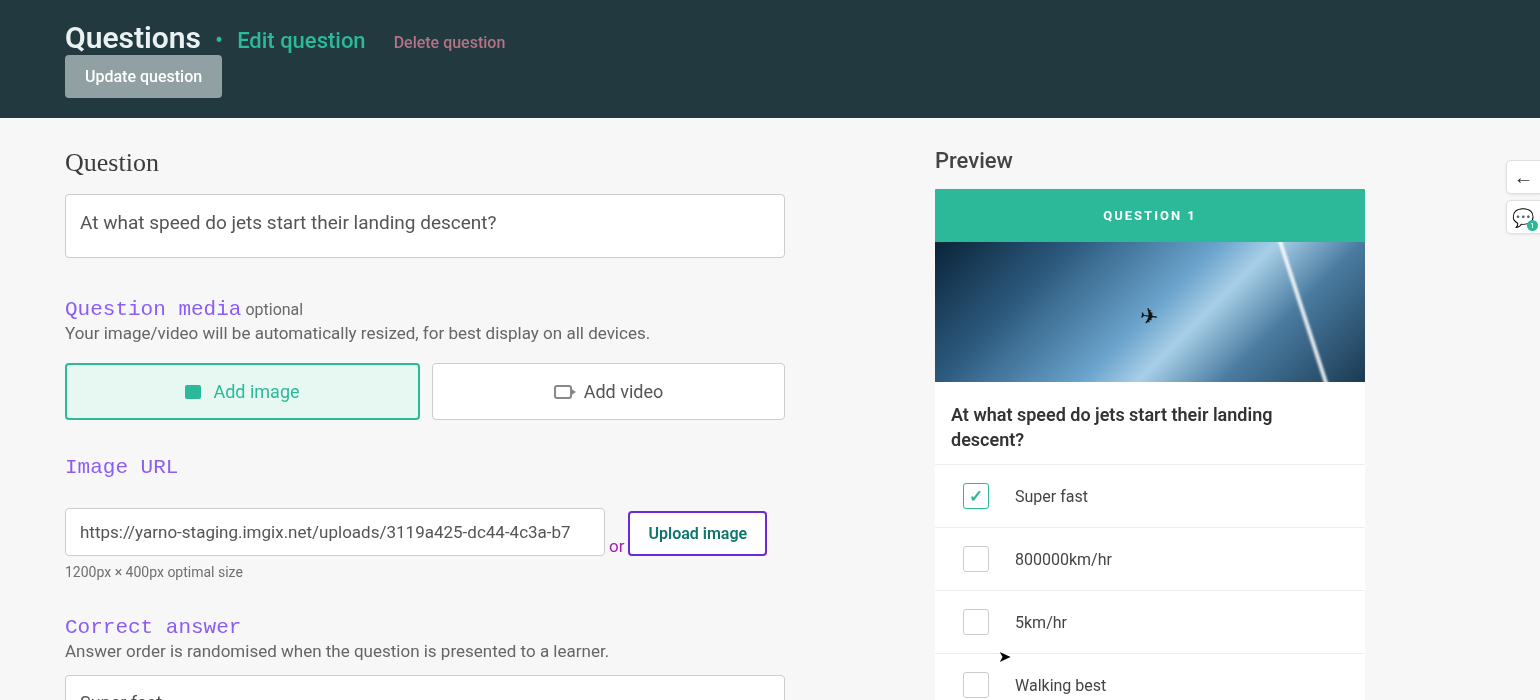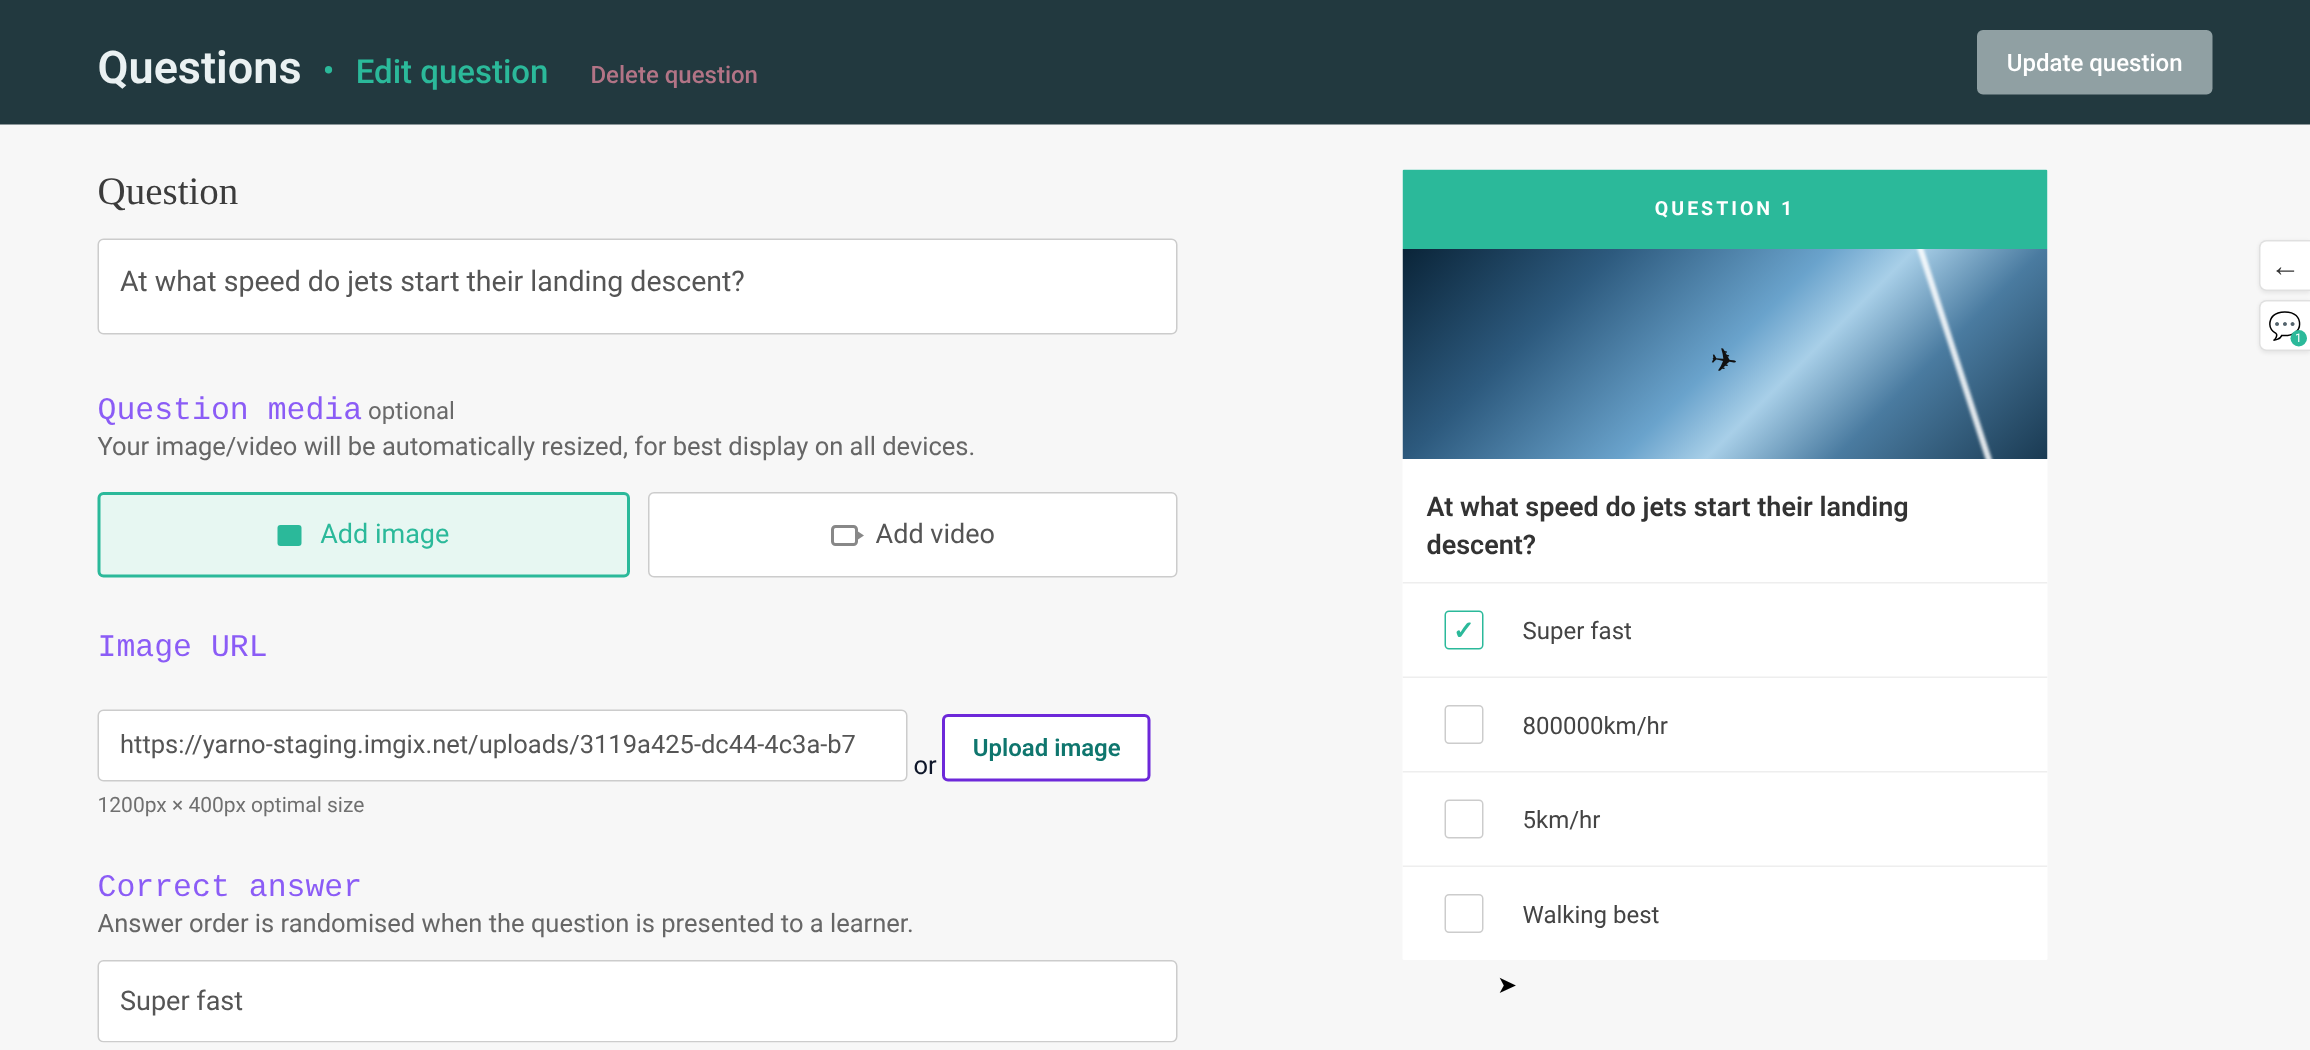--- a/index.html
+++ b/index.html
@@ -9,22 +9,23 @@
       font-family: -apple-system, BlinkMacSystemFont, "Segoe UI", Roboto, Helvetica, Arial, sans-serif;
     }
     body {
       background: #f7f7f7;
       color: #333;
     }
     .header {
       background: #22393f;
       padding: 20px 65px;
       display: flex;
-      align-items: flex-end;
+      align-items: flex-start;
       justify-content: space-between;
+      flex-direction: column;
     }
     .header-left {
       display: flex;
       align-items: baseline;
       gap: 14px;
     }
     .header-title {
       color: #eaf1f2;
       font-size: 30px;
       font-weight: 600;
@@ -176,21 +177,21 @@
     }
     .url-input {
       flex: 0 0 540px;
       border: 1px solid #ccc;
       border-radius: 4px;
       padding: 13px 14px;
       font-size: 17px;
       color: #555;
     }
     .or-text {
-      color: #0f172a;
+      color: #a21caf;
       font-size: 17px;
       margin-top: 41px;
     }
     .upload-btn {
       border: 2px solid #6d28d9;
       color: #0f766e;
       background: #fff;
       padding: 11px 18px;
       border-radius: 4px;
       font-size: 16px;
@@ -387,20 +388,21 @@
     <div class="subsection">
       <div class="subsection-title">Correct answer</div>
       <div class="sub-desc">Answer order is randomised when the question is presented to a learner.</div>
       <input class="text-input" style="margin-top: 14px;" value="Super fast">
     </div>
 
     
   </div>
 
   <div class="right-col">
+    <div class="preview-header">Preview</div>
     <div class="preview-card">
       <div class="preview-banner">QUESTION 1</div>
       <div class="preview-image">
         <span class="plane">✈</span>
       </div>
       <div class="preview-question">At what speed do jets start their landing descent?</div>
 
       <div class="preview-option">
         <div class="checkbox checked">
             <span class="check">✓</span>

